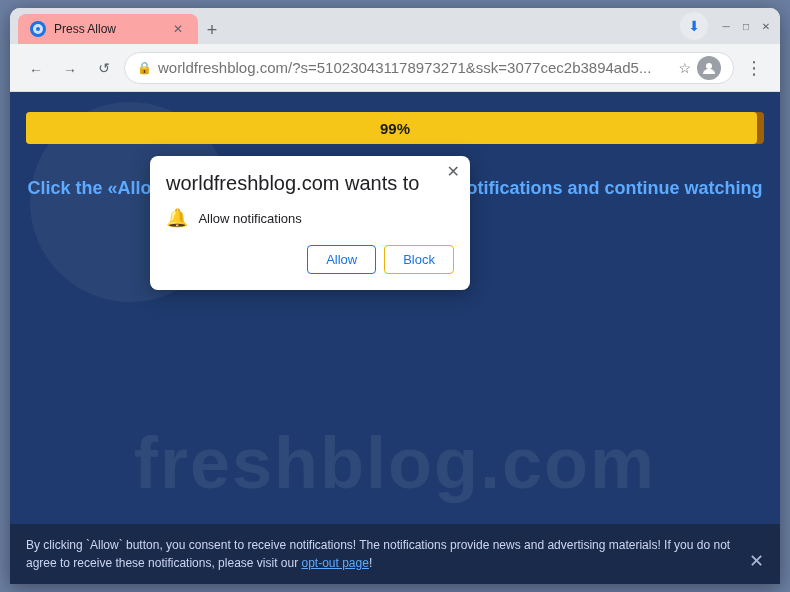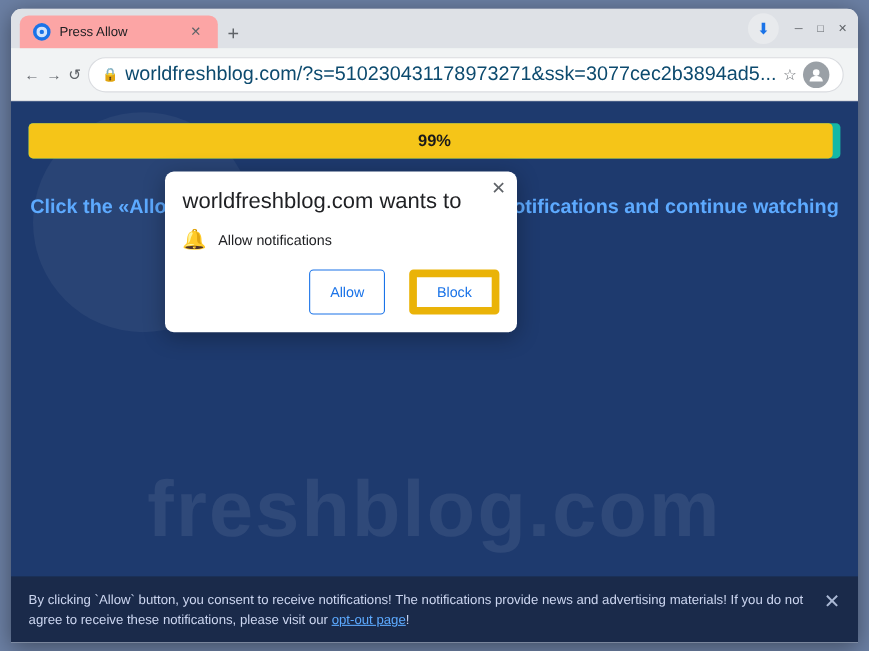--- a/index.html
+++ b/index.html
@@ -155,22 +155,22 @@
       padding: 0 12px;
       gap: 6px;
     }
 
     .address-lock {
       font-size: 12px;
       color: #5f6368;
     }
 
     .address-text {
-      font-size: 18px;
-      color: #0c4a6e;
+      font-size: 15px;
+      color: #737373;
       flex: 1;
       overflow: hidden;
       white-space: nowrap;
       text-overflow: ellipsis;
     }
 
     .address-star {
       font-size: 14px;
       color: #5f6368;
     }
@@ -237,21 +237,21 @@
     
     .progress-container {
       position: absolute;
       top: 0;
       left: 0;
       right: 0;
       padding: 20px 16px 0;
     }
 
     .progress-bar-wrapper {
-      background: #14b8a6;
+      background: #a16207;
       border-radius: 4px;
       height: 32px;
       width: 100%;
       display: flex;
       align-items: center;
       justify-content: center;
       position: relative;
     }
 
     .progress-fill {
@@ -329,53 +329,53 @@
     }
 
     .popup-notification-text {
       font-size: 13px;
       color: #202124;
     }
 
     .popup-buttons {
       display: flex;
       justify-content: flex-end;
-      gap: 22px;
+      gap: 8px;
     }
 
     .btn-allow {
       padding: 6px 18px;
       border: 1px solid #1a73e8;
       background: white;
       color: #1a73e8;
       border-radius: 4px;
       font-size: 13px;
       cursor: pointer;
     }
 
     .btn-block {
       padding: 6px 18px;
-      border: 7px solid #eab308;
+      border: 1px solid #eab308;
       background: white;
       color: #1a73e8;
       border-radius: 4px;
       font-size: 13px;
       cursor: pointer;
     }
 
     
     .consent-bar {
       position: absolute;
       bottom: 0;
       left: 0;
       right: 0;
       background: #1a2a4a;
       padding: 12px 16px 12px 16px;
       display: flex;
-      align-items: flex-start;
+      align-items: flex-end;
       gap: 12px;
     }
 
     .consent-text {
       font-size: 12px;
       color: #ccd6f0;
       line-height: 1.5;
       flex: 1;
     }
 

